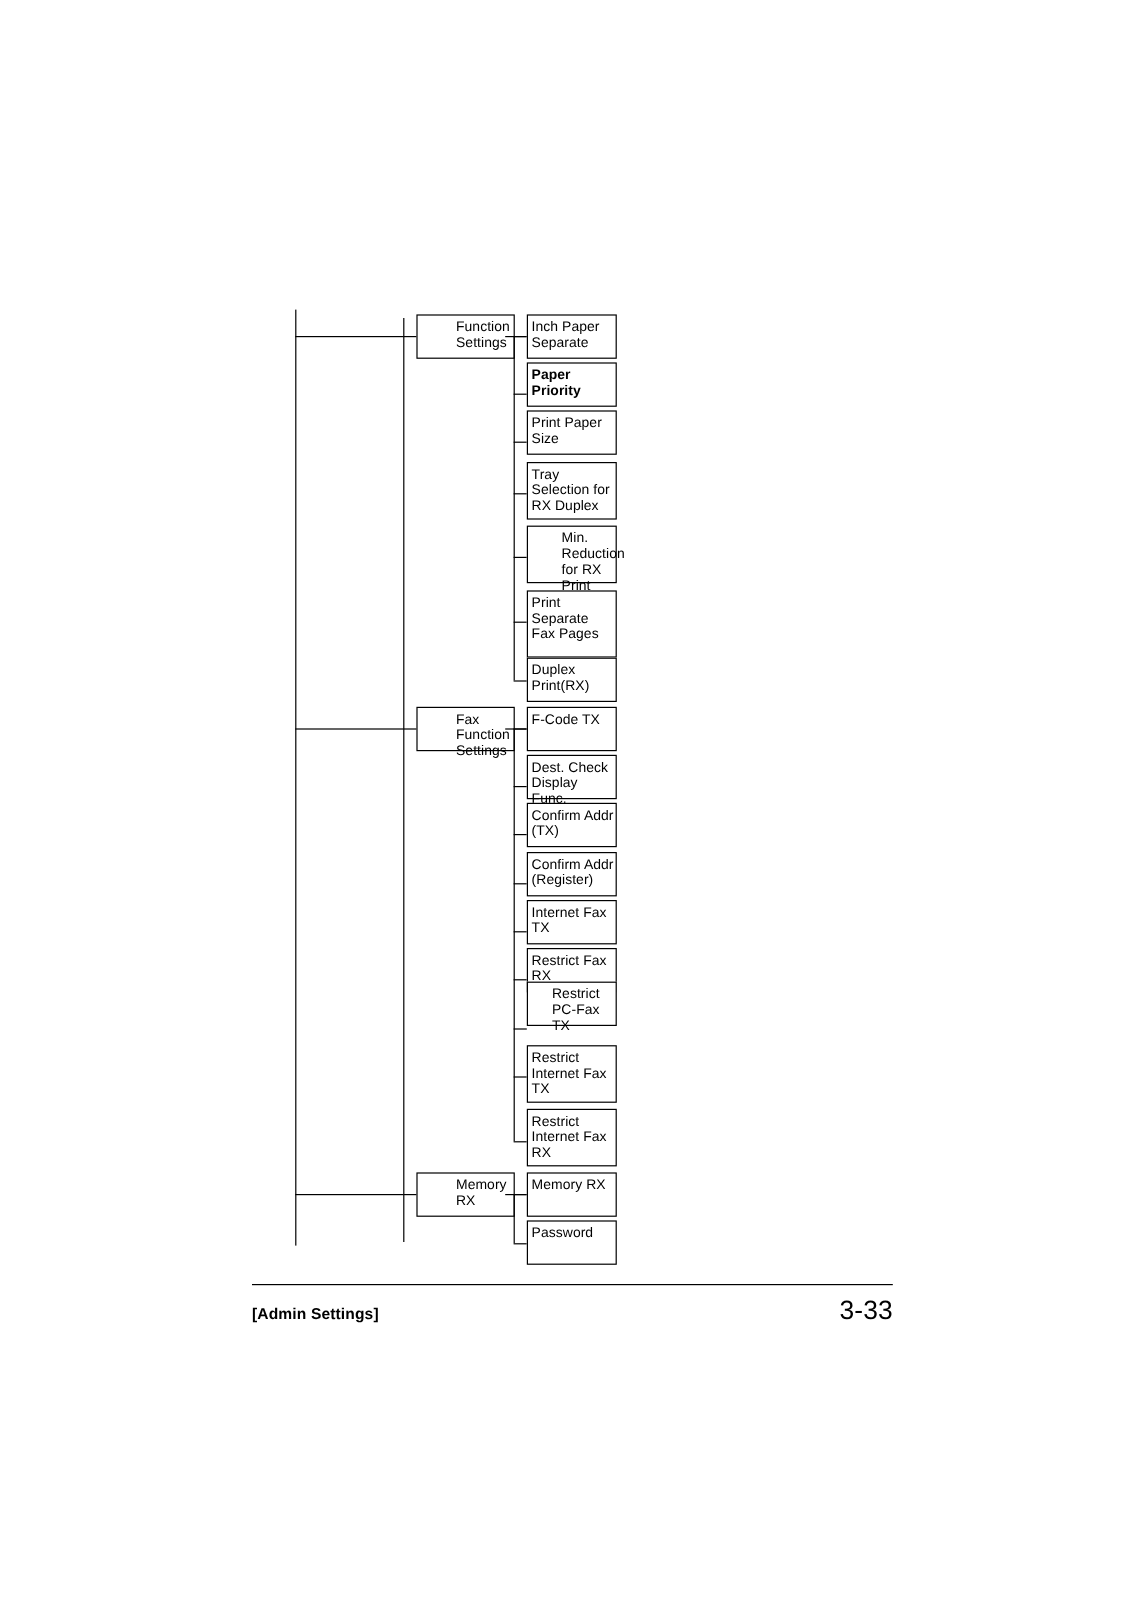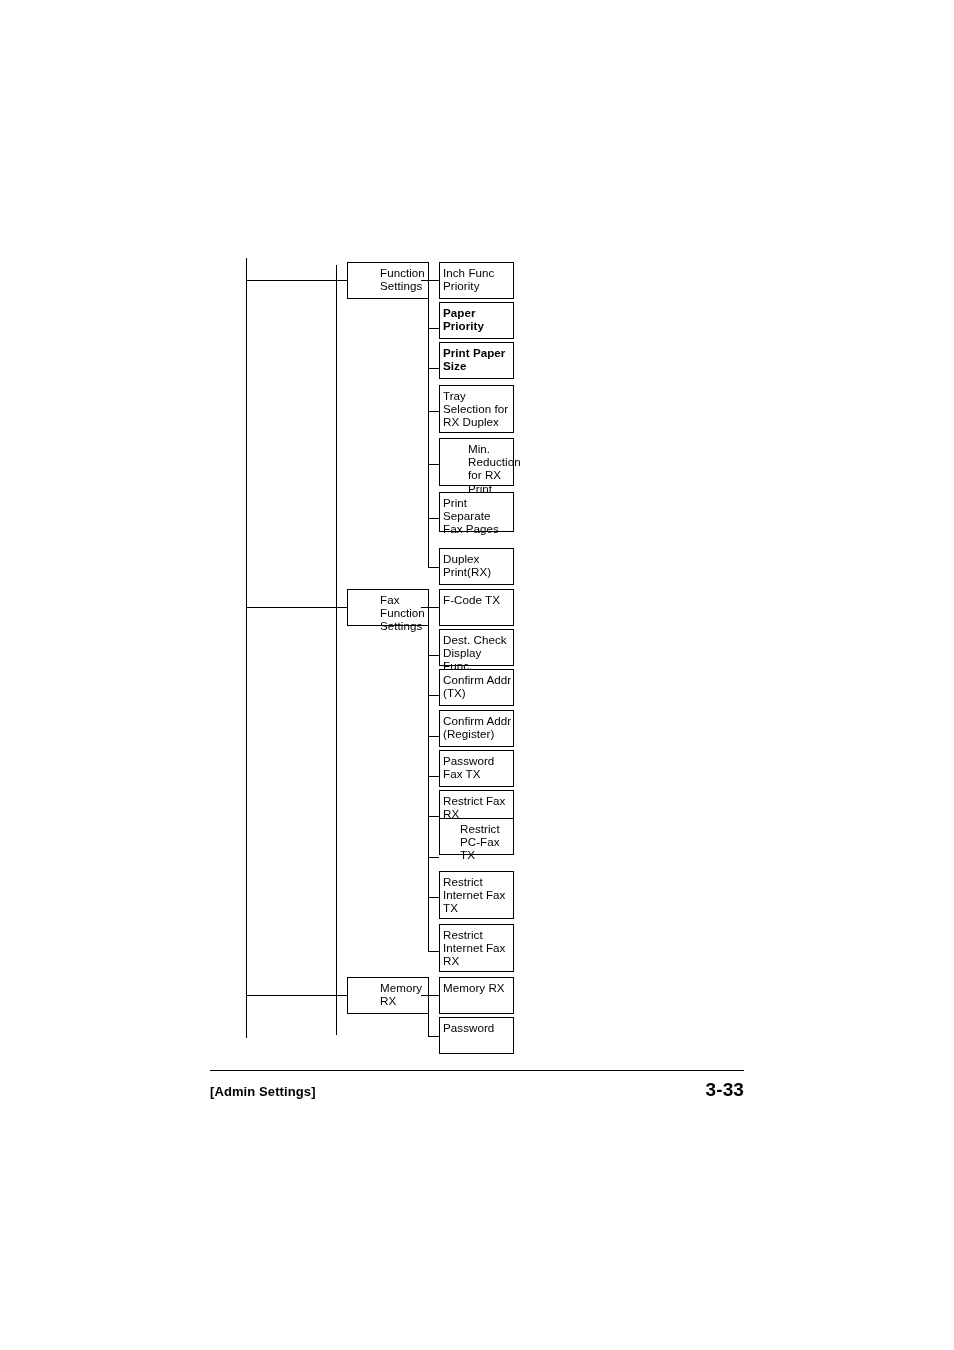--- a/index.html
+++ b/index.html
@@ -68,22 +68,22 @@
     justify-content: space-between;
     align-items: baseline;
     margin-top: 8px;
   }
   #footer .chapter {
     font-size: 13px;
     font-weight: bold;
     letter-spacing: 0.1px;
   }
   #footer .pageno {
-    font-size: 19px;
-    font-weight: bold;
+    font-size: 22px;
+    font-weight: normal;
     letter-spacing: 0.1px;
   }
 </style>
 </head>
 <body>
 
 <div id="diagram">
 
   <div class="vline" style="left:246px; top:258px; height:780px;"></div>
 
@@ -100,57 +100,57 @@
   <div class="node lvl2" style="left:347px; top:262px; height:37px;">Function Settings</div>
 
   <div class="node lvl2" style="left:347px; top:589px; height:37px;">Fax Function Settings</div>
 
   <div class="node lvl2" style="left:347px; top:977px; height:37px;">Memory RX</div>
 
   <div class="hline" style="left:421px; top:280px; width:18px;"></div>
   <div class="vline" style="left:428px; top:280px; height:287px;"></div>
 
   <div class="hline" style="left:428px; top:280px; width:11px;"></div>
-  <div class="node lvl3" style="left:439px; top:262px; height:37px;">Inch Func Priority</div>
+  <div class="node lvl3" style="left:439px; top:262px; height:37px;">Inch Paper Separate</div>
 
   <div class="hline" style="left:428px; top:328px; width:11px;"></div>
   <div class="node lvl3" style="left:439px; top:302px; height:37px;font-weight:bold;">Paper Priority</div>
 
   <div class="hline" style="left:428px; top:368px; width:11px;"></div>
-  <div class="node lvl3" style="left:439px; top:342px; height:37px;font-weight:bold;">Print Paper Size</div>
+  <div class="node lvl3" style="left:439px; top:342px; height:37px;">Print Paper Size</div>
 
   <div class="hline" style="left:428px; top:411px; width:11px;"></div>
   <div class="node lvl3" style="left:439px; top:385px; height:48px;">Tray Selection for RX Duplex</div>
 
   <div class="hline" style="left:428px; top:464px; width:11px;"></div>
   <div class="node lvl3" style="left:439px; top:438px; height:48px;padding-left:28px;">Min. Reduction for RX Print</div>
 
   <div class="hline" style="left:428px; top:518px; width:11px;"></div>
-  <div class="node lvl3" style="left:439px; top:492px; height:40px;">Print Separate Fax Pages</div>
+  <div class="node lvl3" style="left:439px; top:492px; height:56px;">Print Separate Fax Pages</div>
 
   <div class="hline" style="left:428px; top:567px; width:11px;"></div>
   <div class="node lvl3" style="left:439px; top:548px; height:37px;">Duplex Print(RX)</div>
 
   <div class="hline" style="left:421px; top:607px; width:18px;"></div>
   <div class="vline" style="left:428px; top:607px; height:344px;"></div>
 
   <div class="hline" style="left:428px; top:607px; width:11px;"></div>
   <div class="node lvl3" style="left:439px; top:589px; height:37px;">F-Code TX</div>
 
   <div class="hline" style="left:428px; top:655px; width:11px;"></div>
   <div class="node lvl3" style="left:439px; top:629px; height:37px;">Dest. Check Display Func.</div>
 
   <div class="hline" style="left:428px; top:695px; width:11px;"></div>
   <div class="node lvl3" style="left:439px; top:669px; height:37px;">Confirm Addr (TX)</div>
 
   <div class="hline" style="left:428px; top:736px; width:11px;"></div>
   <div class="node lvl3" style="left:439px; top:710px; height:37px;">Confirm Addr (Register)</div>
 
   <div class="hline" style="left:428px; top:776px; width:11px;"></div>
-  <div class="node lvl3" style="left:439px; top:750px; height:37px;">Password Fax TX</div>
+  <div class="node lvl3" style="left:439px; top:750px; height:37px;">Internet Fax TX</div>
 
   <div class="hline" style="left:428px; top:816px; width:11px;"></div>
   <div class="node lvl3" style="left:439px; top:790px; height:37px;">Restrict Fax RX</div>
 
   <div class="hline" style="left:428px; top:857px; width:11px;"></div>
   <div class="node lvl3" style="left:439px; top:818px; height:37px;padding-left:20px;">Restrict PC-Fax TX</div>
 
   <div class="hline" style="left:428px; top:897px; width:11px;"></div>
   <div class="node lvl3" style="left:439px; top:871px; height:48px;">Restrict Internet Fax TX</div>
 

